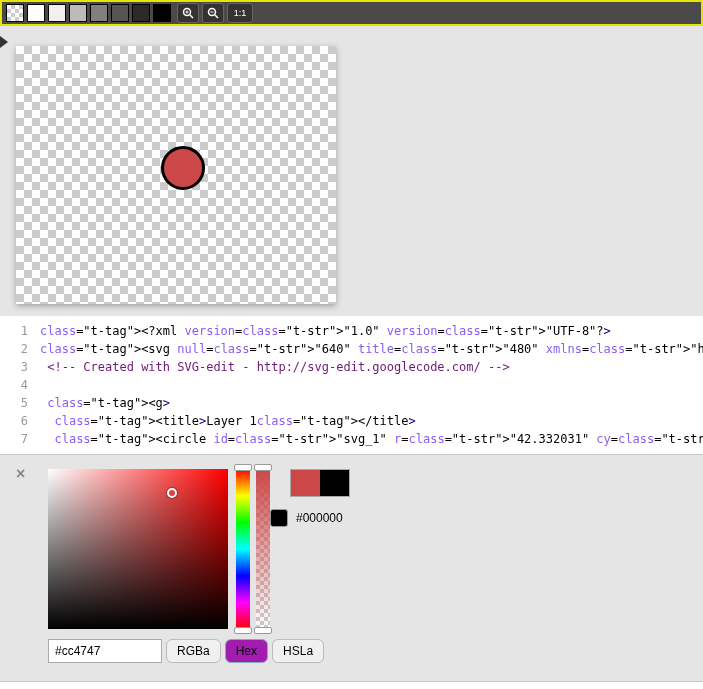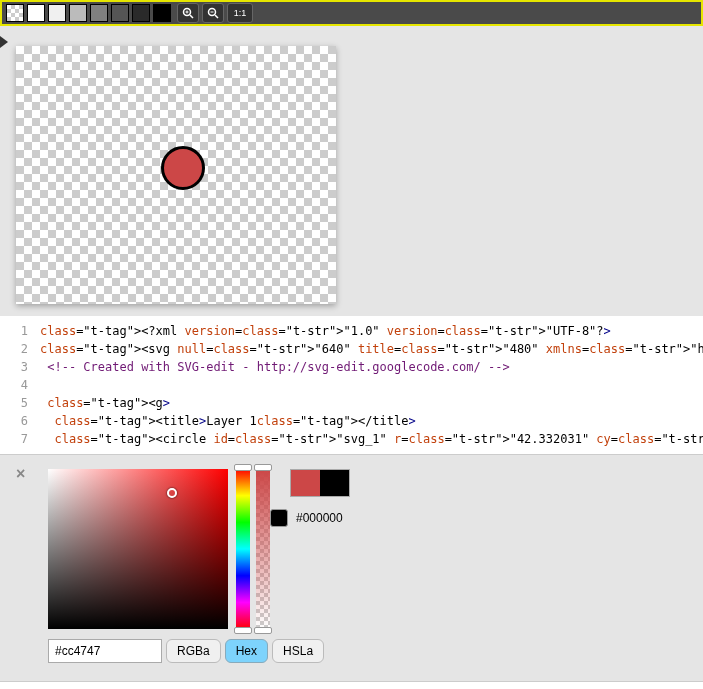--- a/index.html
+++ b/index.html
@@ -10,41 +10,41 @@
 .tool-btn{width:22px;height:20px;margin-left:3px;background:#333;color:#fff;display:flex;align-items:center;justify-content:center;cursor:pointer;border-radius:3px;border:1px solid #666;font-size:11px;font-weight:normal}
 .canvas-area{background:#e5e5e5;padding:20px 0 12px 16px;position:relative}
 .chev{position:absolute;left:0;top:10px;width:0;height:0;border-left:8px solid #333;border-top:6px solid transparent;border-bottom:6px solid transparent}
 .canvas{width:320px;height:258px;background:repeating-conic-gradient(#ccc 0 25%,#fff 0 50%) 0 0/16px 16px;box-shadow:0 2px 6px rgba(0,0,0,.3);position:relative}
 .circ{position:absolute;width:44px;height:44px;border-radius:50%;background:#cc4747;border:3px solid #000;left:145px;top:100px}
 .code{background:#fff;font-family:Consolas,monospace;font-size:12px;padding:6px 0;line-height:1.5}
 .ln{display:flex}
 .gut{width:40px;text-align:right;padding-right:12px;color:#999;flex-shrink:0}
 .tx{white-space:pre;flex:1}
 .t-tag{color:#008}
-.t-attr{color:#c2410c}
+.t-attr{color:#8b5cf6}
 .t-cmt{color:#701a75}
 .picker{background:#e5e5e5;padding:14px 14px 18px 14px;position:relative;border-top:1px solid #ccc;border-bottom:1px solid #ccc}
 .close-x{position:absolute;left:16px;top:10px;font-size:16px;color:#888;cursor:pointer;font-weight:bold}
 .pk-row{display:flex;margin-left:34px}
 .sv-box{width:180px;height:160px;position:relative;background:linear-gradient(to top,#000,transparent),linear-gradient(to right,#fff,#f00);cursor:crosshair}
 .sv-cur{position:absolute;width:10px;height:10px;border:2px solid #fff;border-radius:50%;left:124px;top:24px;transform:translate(-50%,-50%);box-shadow:0 0 2px #000}
 .hue-col{width:14px;height:160px;margin-left:8px;position:relative}
 .hue{width:14px;height:160px;background:linear-gradient(#f00,#ff0,#0f0,#0ff,#00f,#f0f,#f00);cursor:pointer}
 .slider-cap{position:absolute;width:18px;height:7px;background:#fff;border:1px solid #999;border-radius:2px;left:-2px}
 .alpha-col{width:14px;height:160px;margin-left:6px;position:relative}
 .alpha{width:14px;height:160px;background:linear-gradient(#cc4747,transparent),repeating-conic-gradient(#ccc 0 25%,#fff 0 50%) 0 0/8px 8px;cursor:pointer}
 .preview{width:60px;height:28px;margin-left:20px;border:1px solid #aaa;display:flex}
 .pv-new{flex:1;background:#cc4747}
 .pv-old{flex:1;background:#000}
 .hex-disp{margin-top:12px;display:flex;align-items:center}
 .hex-sw{width:18px;height:18px;background:#000;border:1px solid #999;border-radius:3px;margin-right:8px}
 .btm-row{display:flex;margin-left:34px;margin-top:10px;align-items:flex-start}
 .hex-in{width:114px;padding:4px 6px;border:1px solid #aaa;font-size:12px;background:#fff}
 .mode-btn{padding:4px 10px;border:1px solid #bbb;background:#f0f0f0;margin-left:4px;cursor:pointer;font-size:12px;border-radius:6px}
-.mode-btn.active{background:#7dd3fc;border-color:#8ab}
+.mode-btn.active{background:#a21caf;border-color:#8ab}
 </style>
 </head>
 <body>
 
 <div class="toolbar">
   <div class="swatch sw-check"></div>
   <div class="swatch" style="background:#fff"></div>
   <div class="swatch" style="background:#f0f0f0"></div>
   <div class="swatch" style="background:#bbb"></div>
   <div class="swatch" style="background:#808080"></div>

